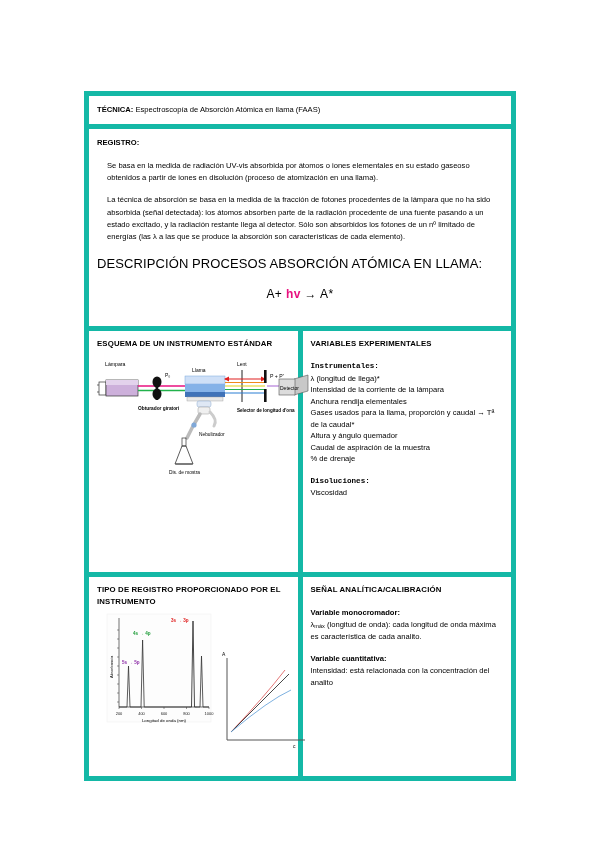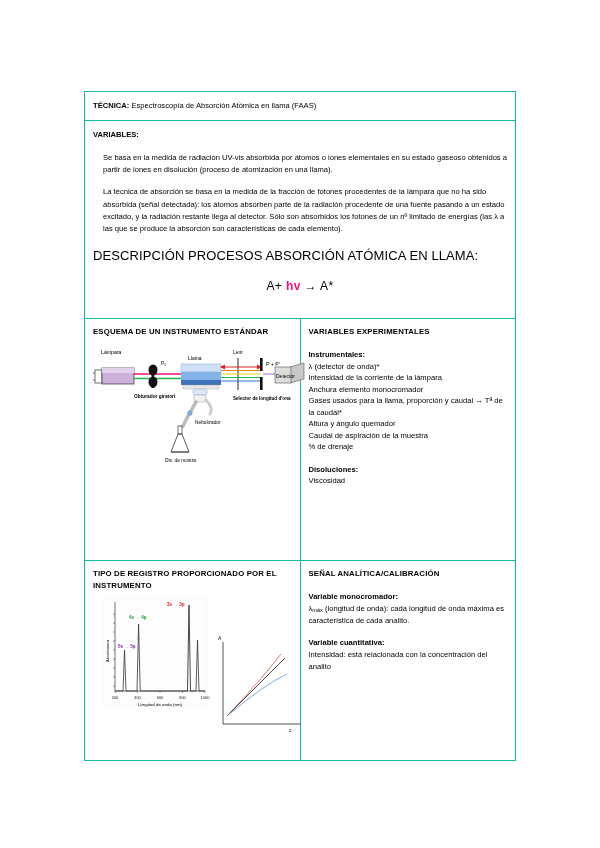--- a/index.html
+++ b/index.html
@@ -26,21 +26,21 @@
 
   .doc-table {
     position: absolute;
     left: 84px;
     top: 91px;
     width: 432px;
     border-collapse: collapse;
     table-layout: fixed;
   }
   .doc-table td {
-    border: 1px solid #14b8a6;
+    border: 5px solid #14b8a6;
     vertical-align: top;
     padding: 7px 8px 8px 8px;
   }
 
   
   .row-technique td {
     font-size: 7.6px;
     line-height: 1.5;
     padding-top: 8px;
     padding-bottom: 9px;
@@ -81,21 +81,21 @@
     font-weight: bold;
     font-size: 7.8px;
     line-height: 1.55;
     letter-spacing: .15px;
   }
 
   .vars {
     font-size: 7.6px;
     line-height: 1.52;
   }
-  .vars .grp { font-weight: bold; }
+  .vars .grp { font-weight: bold; font-family: Liberation Mono, monospace; }
   .vars .spacer { height: 11px; }
 
   .sig {
     font-size: 7.6px;
     line-height: 1.55;
   }
   .sig .grp { font-weight: bold; }
   .sig .spacer { height: 11px; }
   .sub { font-size: 5.6px; vertical-align: -1px; }
 
@@ -125,21 +125,21 @@
     <tbody>
         <tr class="row-technique">
       <td colspan="2">
         <span class="b">TÉCNICA:</span>
         <span>Espectroscopía de Absorción Atómica en llama (FAAS)</span>
       </td>
     </tr>
 
     <tr class="row-principle">
       <td colspan="2">
-        <div class="heading-principio">VARIABLES:</div>
+        <div class="heading-principio">REGISTRO:</div>
         <p>Se basa en la medida de radiación UV-vis absorbida por átomos o iones elementales en su estado gaseoso obtenidos a partir de iones en disolución (proceso de atomización en una llama).</p>
         <p>La técnica de absorción se basa en la medida de la fracción de fotones procedentes de la lámpara que no ha sido absorbida (señal detectada): los átomos absorben parte de la radiación procedente de una fuente pasando a un estado excitado, y la radiación restante llega al detector. Sólo son absorbidos los fotones de un nº limitado de energías (las λ a las que se produce la absorción son características de cada elemento).</p>
         <div class="desc-line">DESCRIPCIÓN PROCESOS ABSORCIÓN ATÓMICA EN LLAMA:</div>
         <div class="formula">
           <span>A+ </span><span class="hv">hv</span><span> → A*</span>
         </div>
       </td>
     </tr>
 
     <tr>
@@ -224,23 +224,23 @@
             <text x="183" y="40" font-size="5" font-family="Liberation Sans, sans-serif">Detector</text>
           </svg>
         </div>
       </td>
 
       <td class="col-right cell-vars">
         <div class="cell-head">VARIABLES EXPERIMENTALES</div>
         <div class="vars">
           <div class="spacer"></div>
           <div class="grp">Instrumentales:</div>
-          <div>λ (detector de onda)*</div>
+          <div>λ (longitud de llega)*</div>
           <div>Intensidad de la corriente de la lámpara</div>
-          <div>Anchura elemento monocromador</div>
+          <div>Anchura rendija elementales</div>
           <div>Gases usados para la llama, proporción y caudal → Tª de la caudal*</div>
           <div>Altura y ángulo quemador</div>
           <div>Caudal de aspiración de la muestra</div>
           <div>% de drenaje</div>
           <div class="spacer"></div>
           <div class="grp">Disoluciones:</div>
           <div>Viscosidad</div>
         </div>
       </td>
     </tr>

